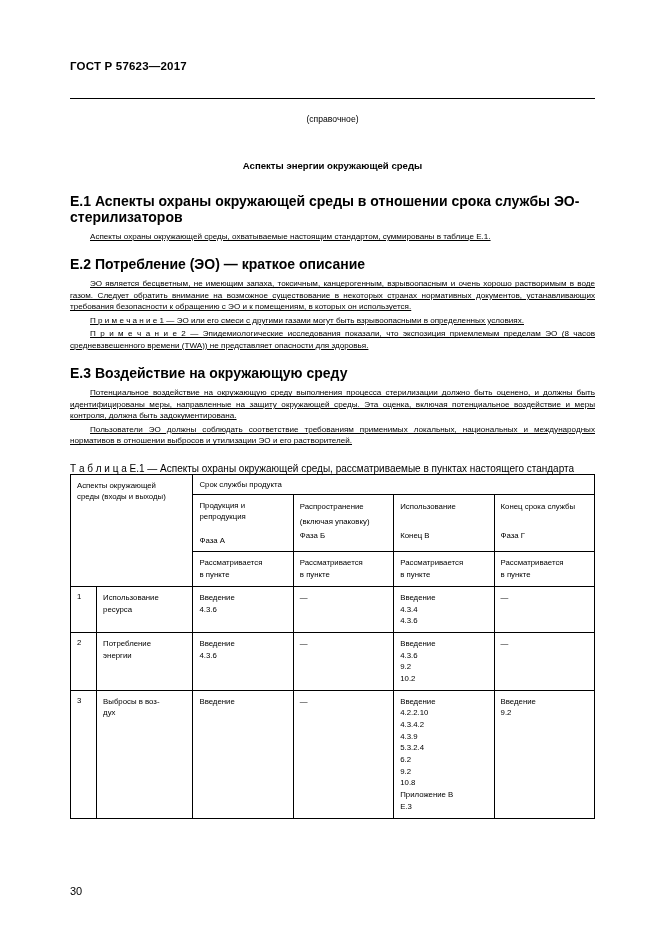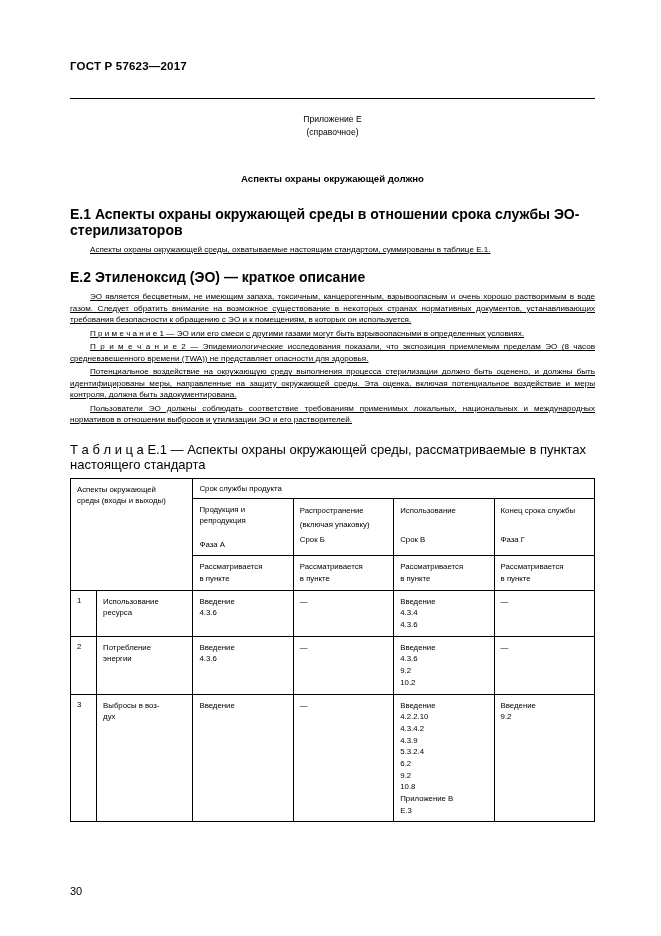--- a/index.html
+++ b/index.html
@@ -62,23 +62,22 @@
   }
   p.body {
     font-size: 8.1px;
     line-height: 1.42;
     text-align: justify;
     margin: 0 0 2px 0;
     text-indent: 20px;
     text-decoration: underline;
   }
   .tbl-caption {
-    font-size: 13px;
+    font-size: 10px;
     margin-top: 16px;
-    margin-bottom: 6px;
   }
   table.maintable {
     border-collapse: collapse;
     width: 525px;
     table-layout: fixed;
     font-size: 7.8px;
   }
   table.maintable td, table.maintable th {
     border: 1px solid #000;
     vertical-align: top;
@@ -129,34 +128,34 @@
 <body>
 
 <div class="page">
 
   <div class="content">
 
     <div class="std-header">ГОСТ Р 57623—2017</div>
     <hr class="rule">
 
     <div class="appendix">
-      <div>Приложение Е</div>
       <div>(справочное)</div>
     </div>
 
-    <div class="doc-title">Аспекты охраны окружающей должно</div>
+    <div class="doc-title">Аспекты энергии окружающей среды</div>
 
     <div class="sec-head">Е.1  Аспекты охраны окружающей среды в отношении срока службы ЭО-стерилизаторов</div>
     <p class="body">Аспекты охраны окружающей среды, охватываемые настоящим стандартом, суммированы в таблице Е.1.</p>
 
-    <div class="sec-head">Е.2  Этиленоксид (ЭО) — краткое описание</div>
+    <div class="sec-head">Е.2  Потребление (ЭО) — краткое описание</div>
     <p class="body">ЭО является бесцветным, не имеющим запаха, токсичным, канцерогенным, взрывоопасным и очень хорошо растворимым в воде газом. Следует обратить внимание на возможное существование в некоторых странах нормативных документов, устанавливающих требования безопасности к обращению с ЭО и к помещениям, в которых он используется.</p>
     <p class="body">П р и м е ч а н и е  1 — ЭО или его смеси с другими газами могут быть взрывоопасными в определенных условиях.</p>
     <p class="body">П р и м е ч а н и е  2 — Эпидемиологические исследования показали, что экспозиция приемлемым пределам ЭО (8 часов средневзвешенного времени (TWA)) не представляет опасности для здоровья.</p>
 
+    <div class="sec-head">Е.3  Воздействие на окружающую среду</div>
     <p class="body">Потенциальное воздействие на окружающую среду выполнения процесса стерилизации должно быть оценено, и должны быть идентифицированы меры, направленные на защиту окружающей среды. Эта оценка, включая потенциальное воздействие и меры контроля, должна быть задокументирована.</p>
     <p class="body">Пользователи ЭО должны соблюдать соответствие требованиям применимых локальных, национальных и международных нормативов в отношении выбросов и утилизации ЭО и его растворителей.</p>
 
     <div class="tbl-caption">Т а б л и ц а  Е.1 — Аспекты охраны окружающей среды, рассматриваемые в пунктах настоящего стандарта</div>
 
     <table class="maintable">
       <colgroup>
         <col class="num-col">
         <col class="asp-col">
         <col class="ph-col">
@@ -166,22 +165,22 @@
       </colgroup>
       <tbody>
         <tr>
           <td class="mid aspects-head multi" rowspan="3" colspan="2">Аспекты окружающей
 среды (входы и выходы)</td>
           <td class="hdr-span" colspan="4">Срок службы продукта</td>
         </tr>
         <tr>
           <td class="phase-cell multi"><span>Продукция и репродукция</span><br><br><span>Фаза А</span></td>
           <td class="phase-cell"><span class="multi">Распространение
-(включая упаковку)</span><br><span>Срок Б</span></td>
-          <td class="phase-cell"><span>Использование</span><br><br><span>Срок В</span></td>
+(включая упаковку)</span><br><span>Фаза Б</span></td>
+          <td class="phase-cell"><span>Использование</span><br><br><span>Конец В</span></td>
           <td class="phase-cell"><span>Конец срока службы</span><br><br><span>Фаза Г</span></td>
         </tr>
         <tr>
           <td class="consider-cell multi">Рассматривается
 в пункте</td>
           <td class="consider-cell multi">Рассматривается
 в пункте</td>
           <td class="consider-cell multi">Рассматривается
 в пункте</td>
           <td class="consider-cell multi">Рассматривается

